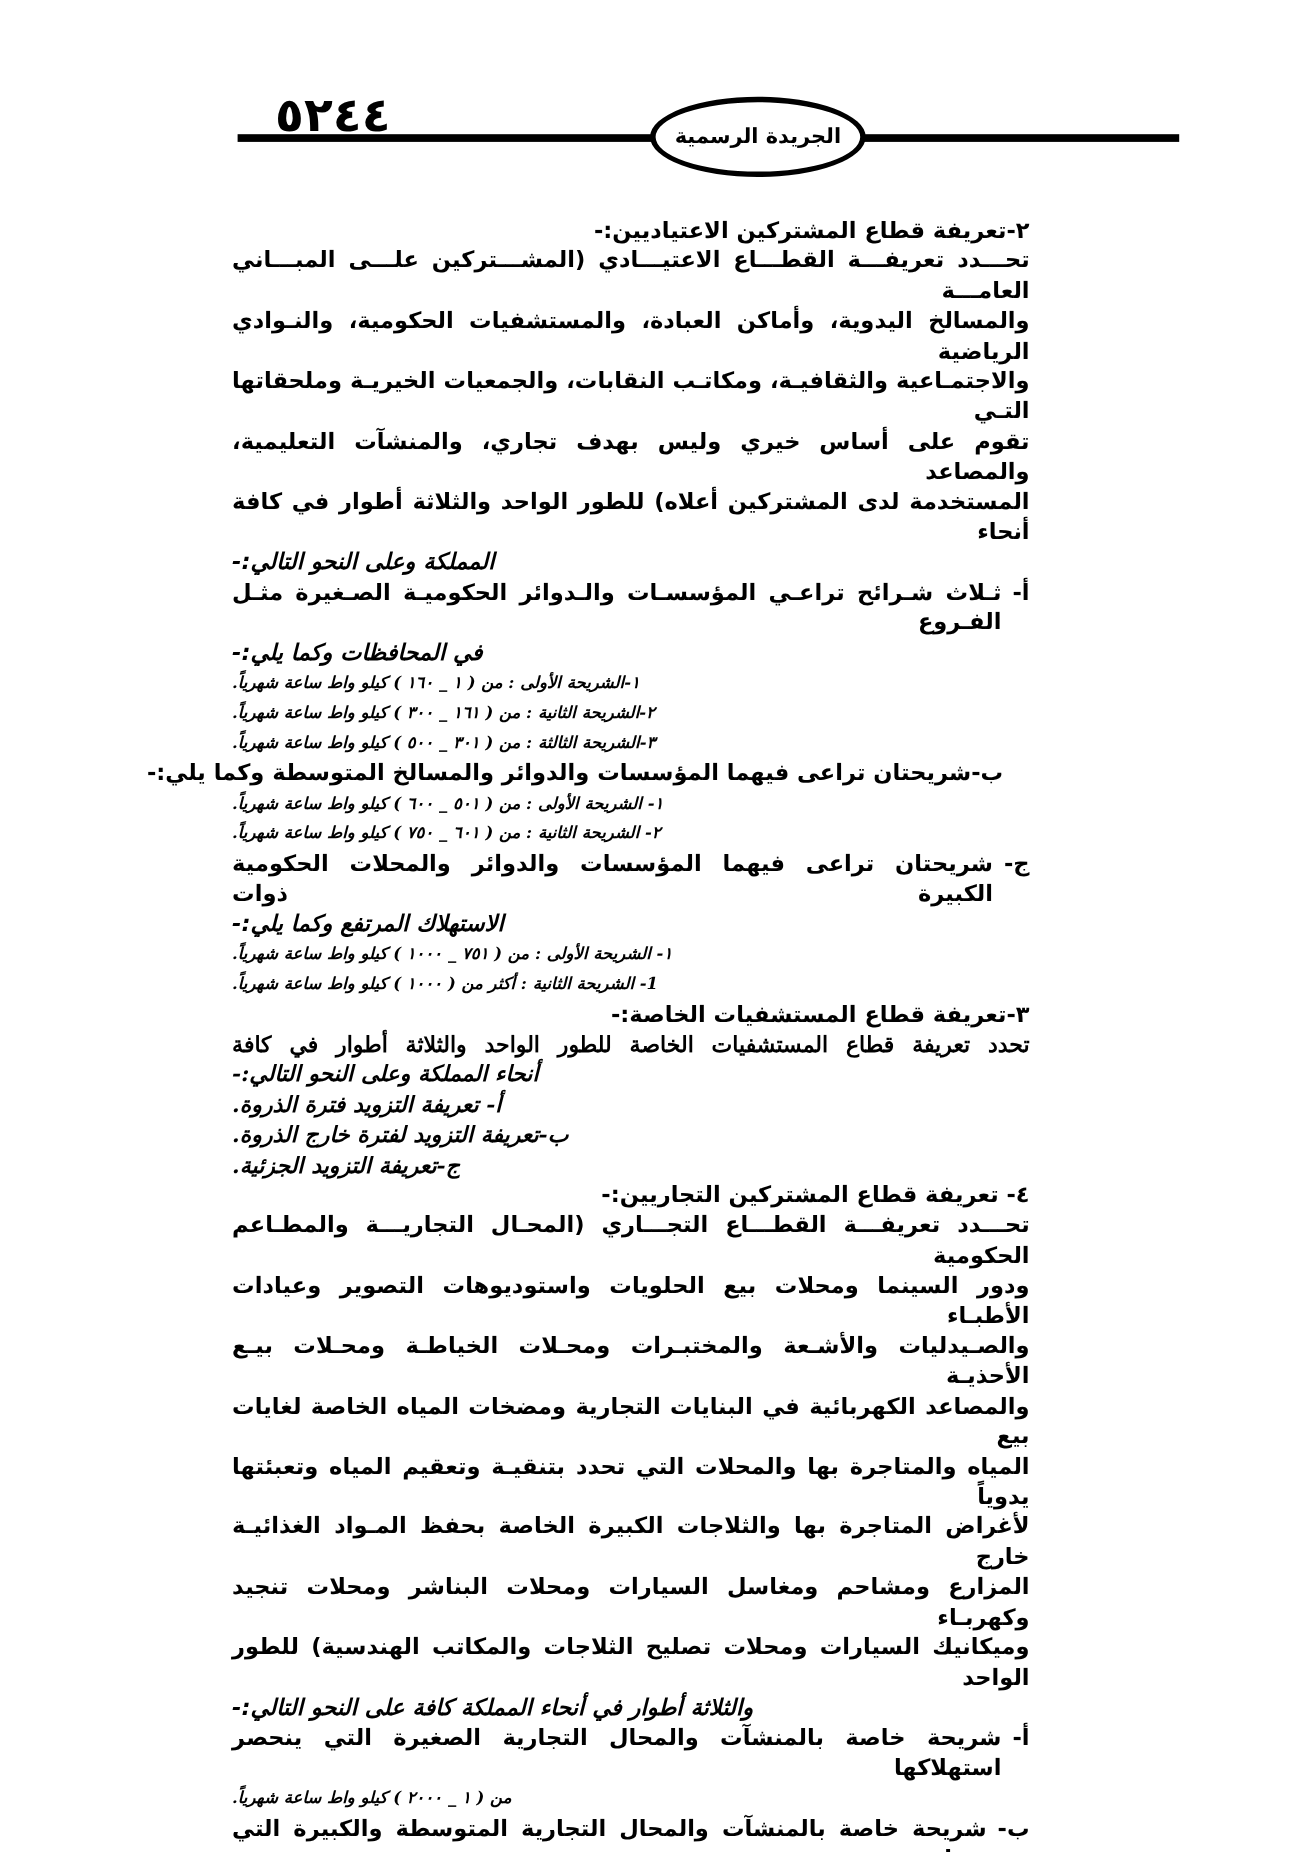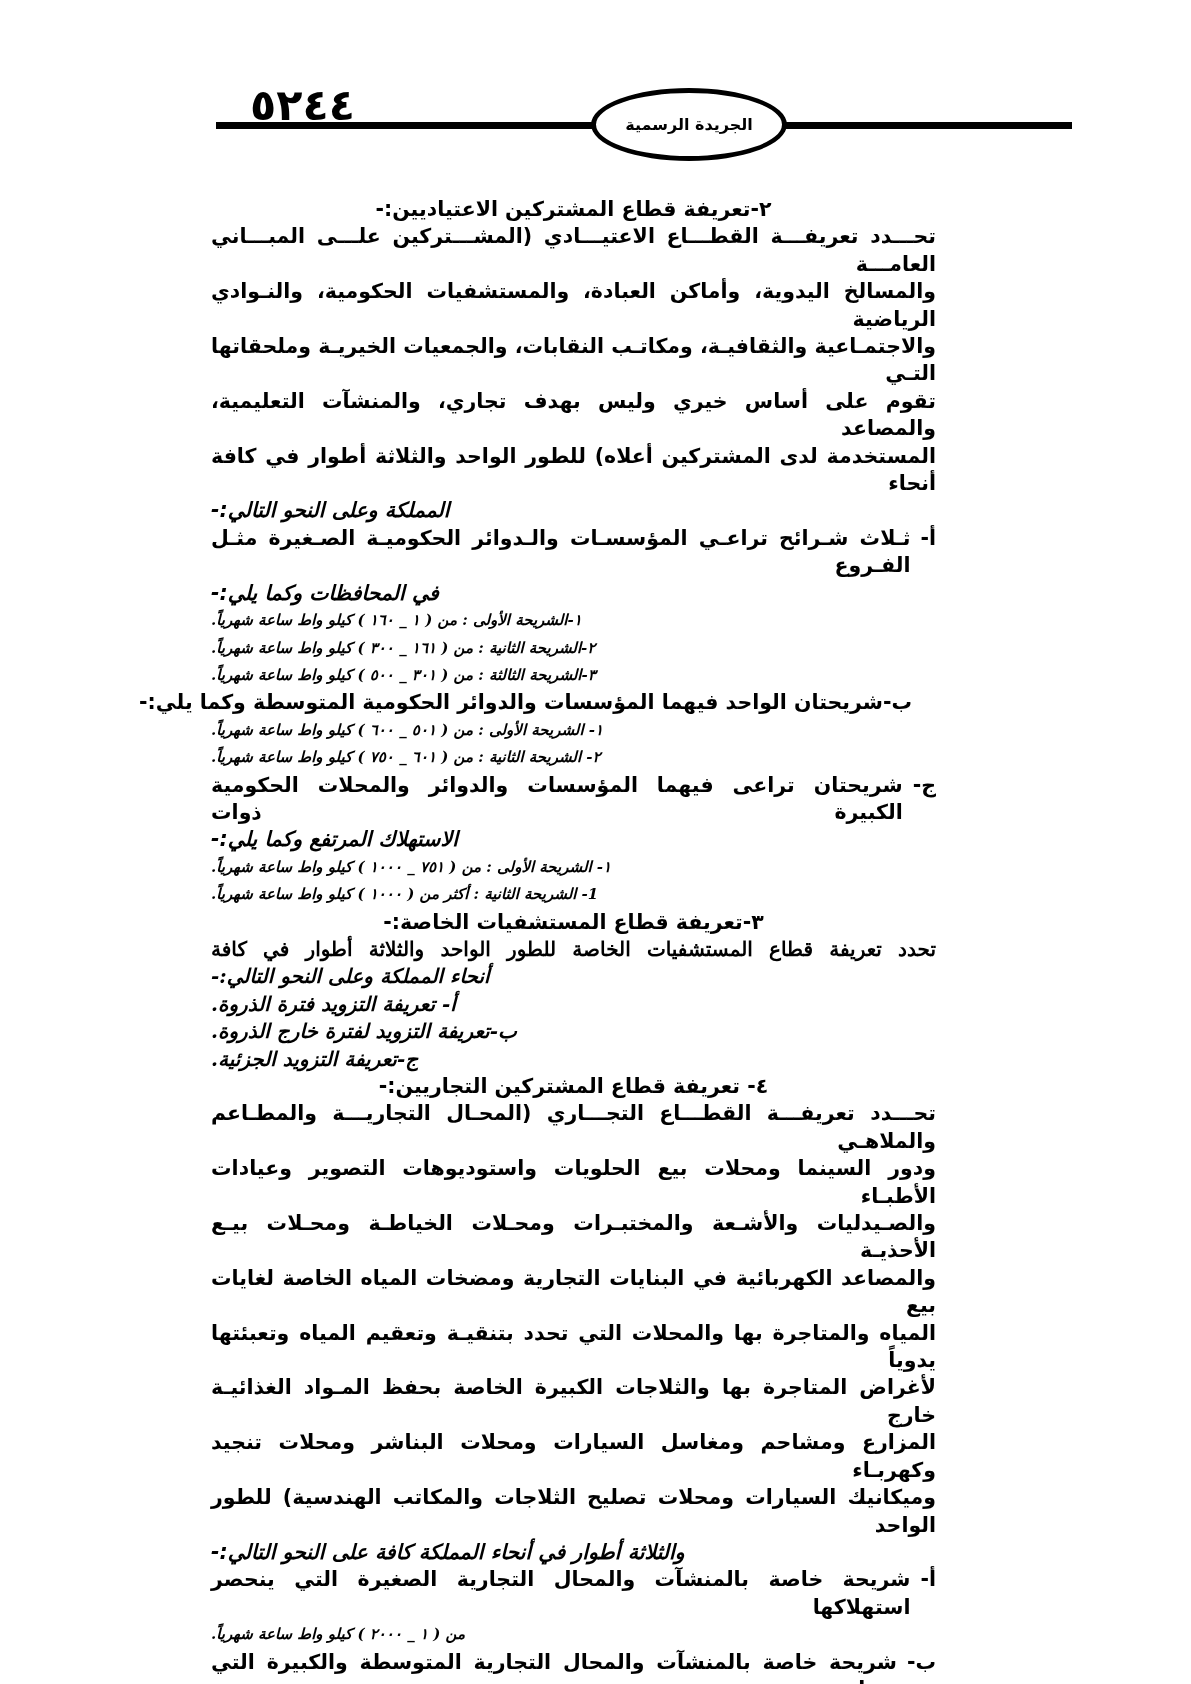--- a/index.html
+++ b/index.html
@@ -58,21 +58,21 @@
     height: 63px;
     border: 5px solid #000000;
     border-radius: 50%;
     background: #ffffff;
     display: flex;
     align-items: center;
     justify-content: center;
   }
   .gazette-oval span {
     font-family: "DejaVu Sans", "Liberation Sans", sans-serif;
-    font-size: 16px;
+    font-size: 19px;
     font-weight: bold;
     line-height: 1;
     white-space: nowrap;
   }
 
   
   .body {
     position: absolute;
     top: 196px;
     right: 136px;
@@ -88,21 +88,21 @@
     white-space: nowrap;
     letter-spacing: 0px;
   }
 
   
   .j {
     white-space: normal;
     text-align: justify;
     text-align-last: justify;
   }
-  .r  { text-align: center; }
+  .r  { text-align: right; }
   .l  { text-align: left; font-style: italic; }
 
   
   .in1 { padding-right: 24px; }
   .in2 { padding-right: 50px; }
   .in3 { padding-right: 78px; }
 
   .sub-serif {
     font-family: "DejaVu Serif", "Liberation Serif", serif;
     font-weight: bold;
@@ -153,21 +153,21 @@
       <div class="line marker">أ-</div>
       <div class="content">
         <div class="line j">ثـلاث شـرائح تراعـي المؤسسـات والـدوائر الحكوميـة الصـغيرة مثـل الفـروع</div>
         <div class="line l">في المحافظات وكما يلي:-</div>
       </div>
     </div>
     <div class="tier l in2">١-الشريحة الأولى : من ( ١ _ ١٦٠ ) كيلو واط ساعة شهرياً.</div>
     <div class="tier l in2">٢-الشريحة الثانية : من ( ١٦١ _ ٣٠٠ ) كيلو واط ساعة شهرياً.</div>
     <div class="tier l in2">٣-الشريحة الثالثة : من ( ٣٠١ _ ٥٠٠ ) كيلو واط ساعة شهرياً.</div>
 
-    <div class="line r in1">ب-شريحتان الواحد فيهما المؤسسات والدوائر الحكومية المتوسطة وكما يلي:-</div>
+    <div class="line r in1">ب-شريحتان تراعى فيهما المؤسسات والدوائر والمسالخ المتوسطة وكما يلي:-</div>
     <div class="tier l in3">١-    الشريحة الأولى : من ( ٥٠١ _ ٦٠٠ ) كيلو واط ساعة شهرياً.</div>
     <div class="tier l in3">٢-    الشريحة الثانية : من ( ٦٠١ _ ٧٥٠ ) كيلو واط ساعة شهرياً.</div>
 
     <div class="hang">
       <div class="line marker">ج-</div>
       <div class="content">
         <div class="line j">شريحتان تراعى فيهما المؤسسات والدوائر والمحلات الحكومية الكبيرة ذوات</div>
         <div class="line l">الاستهلاك المرتفع وكما يلي:-</div>
       </div>
     </div>
@@ -176,21 +176,21 @@
 
     <div class="line r">٣-تعريفة قطاع المستشفيات الخاصة:-</div>
     <div class="sub-serif j">تحدد تعريفة قطاع المستشفيات الخاصة للطور الواحد والثلاثة أطوار في كافة</div>
     <div class="sub-serif l">أنحاء المملكة وعلى النحو التالي:-</div>
     <div class="sub-serif l">أ-  تعريفة التزويد فترة الذروة.</div>
     <div class="sub-serif l">ب-تعريفة التزويد لفترة خارج الذروة.</div>
     <div class="sub-serif l">ج-تعريفة التزويد الجزئية.</div>
 
     <div class="line r">٤-  تعريفة قطاع المشتركين التجاريين:-</div>
 
-    <div class="line j">تحـــدد تعريفـــة القطـــاع التجـــاري (المحـال التجاريـــة والمطـاعم والملاهـي</div>
+    <div class="line j">تحـــدد تعريفـــة القطـــاع التجـــاري (المحـال التجاريـــة والمطـاعم الحكومية</div>
     <div class="line j">ودور السينما ومحلات بيع الحلويات واستوديوهات التصوير وعيادات الأطبـاء</div>
     <div class="line j">والصـيدليات والأشـعة والمختبـرات ومحـلات الخياطـة ومحـلات بيـع الأحذيـة</div>
     <div class="line j">والمصاعد الكهربائية في البنايات التجارية ومضخات المياه الخاصة لغايات بيع</div>
     <div class="line j">المياه والمتاجرة بها والمحلات التي تحدد بتنقيـة وتعقيم المياه وتعبئتها يدوياً</div>
     <div class="line j">لأغراض المتاجرة بها والثلاجات الكبيرة الخاصة بحفظ المـواد الغذائيـة خارج</div>
     <div class="line j">المزارع ومشاحم ومغاسل السيارات ومحلات البناشر ومحلات تنجيد وكهربـاء</div>
     <div class="line j">وميكانيك السيارات ومحلات تصليح الثلاجات والمكاتب الهندسية) للطور الواحد</div>
     <div class="line l">والثلاثة أطوار في أنحاء المملكة كافة على النحو التالي:-</div>
 
     <div class="hang">

